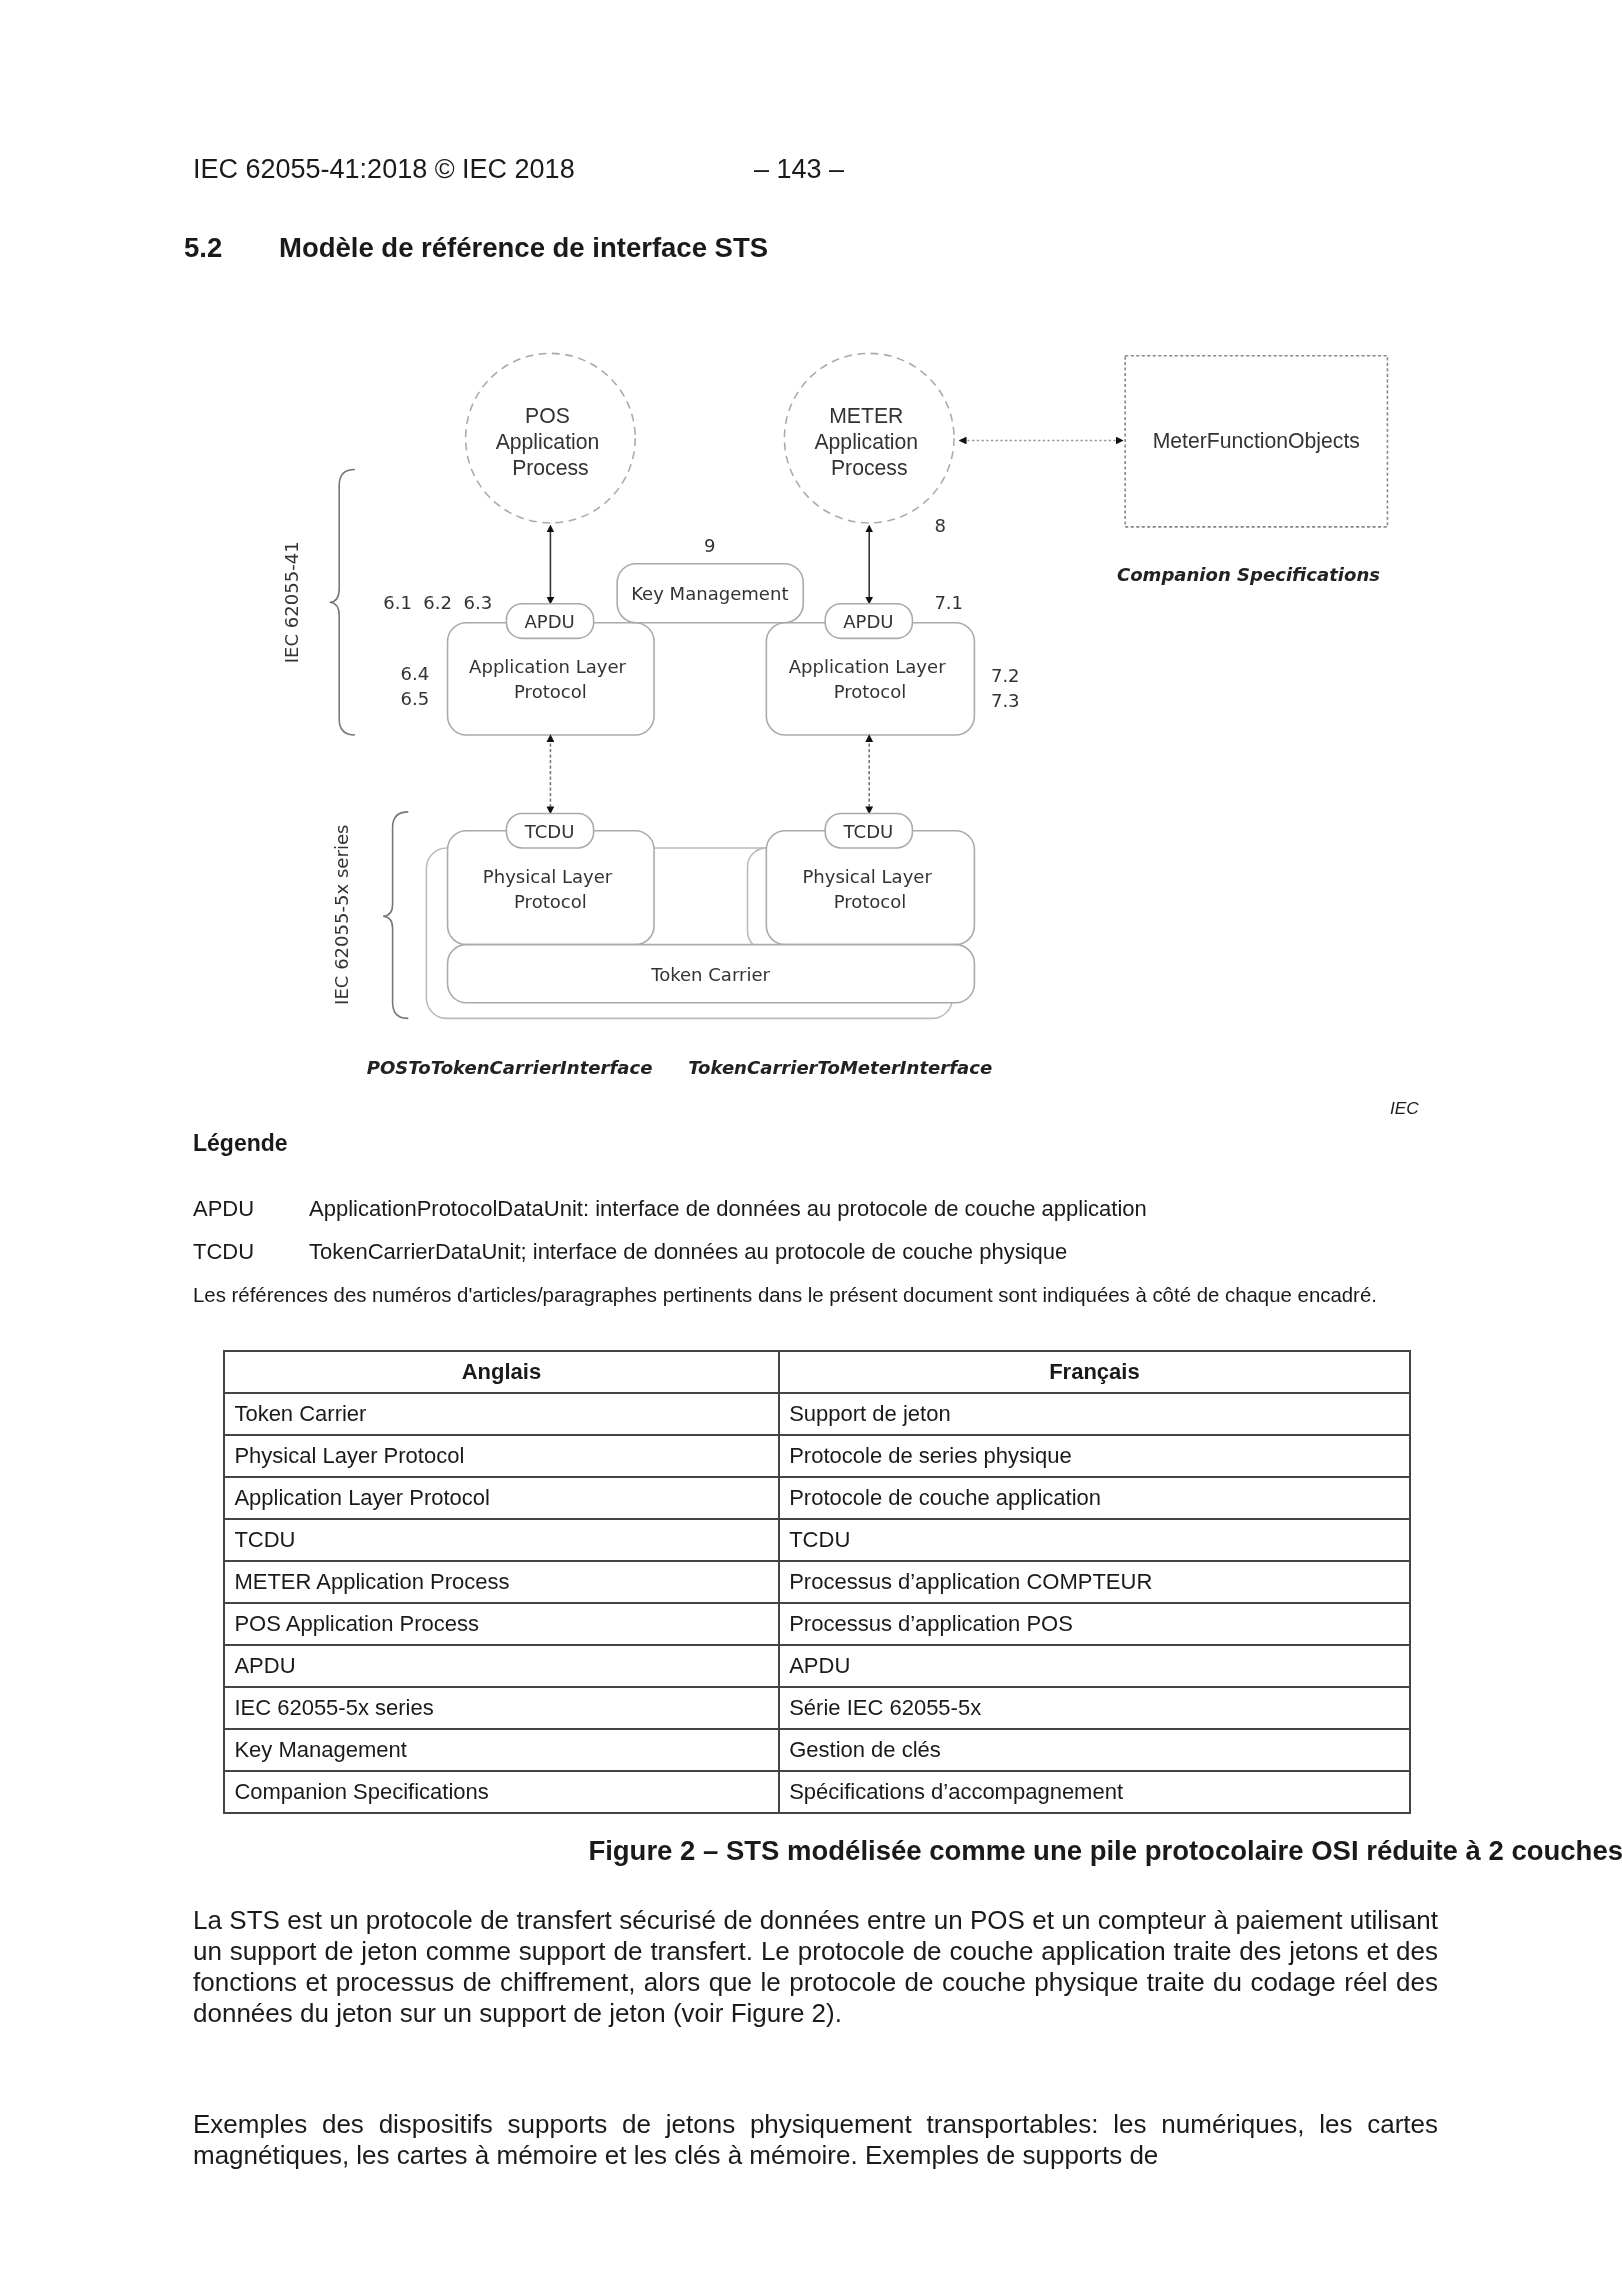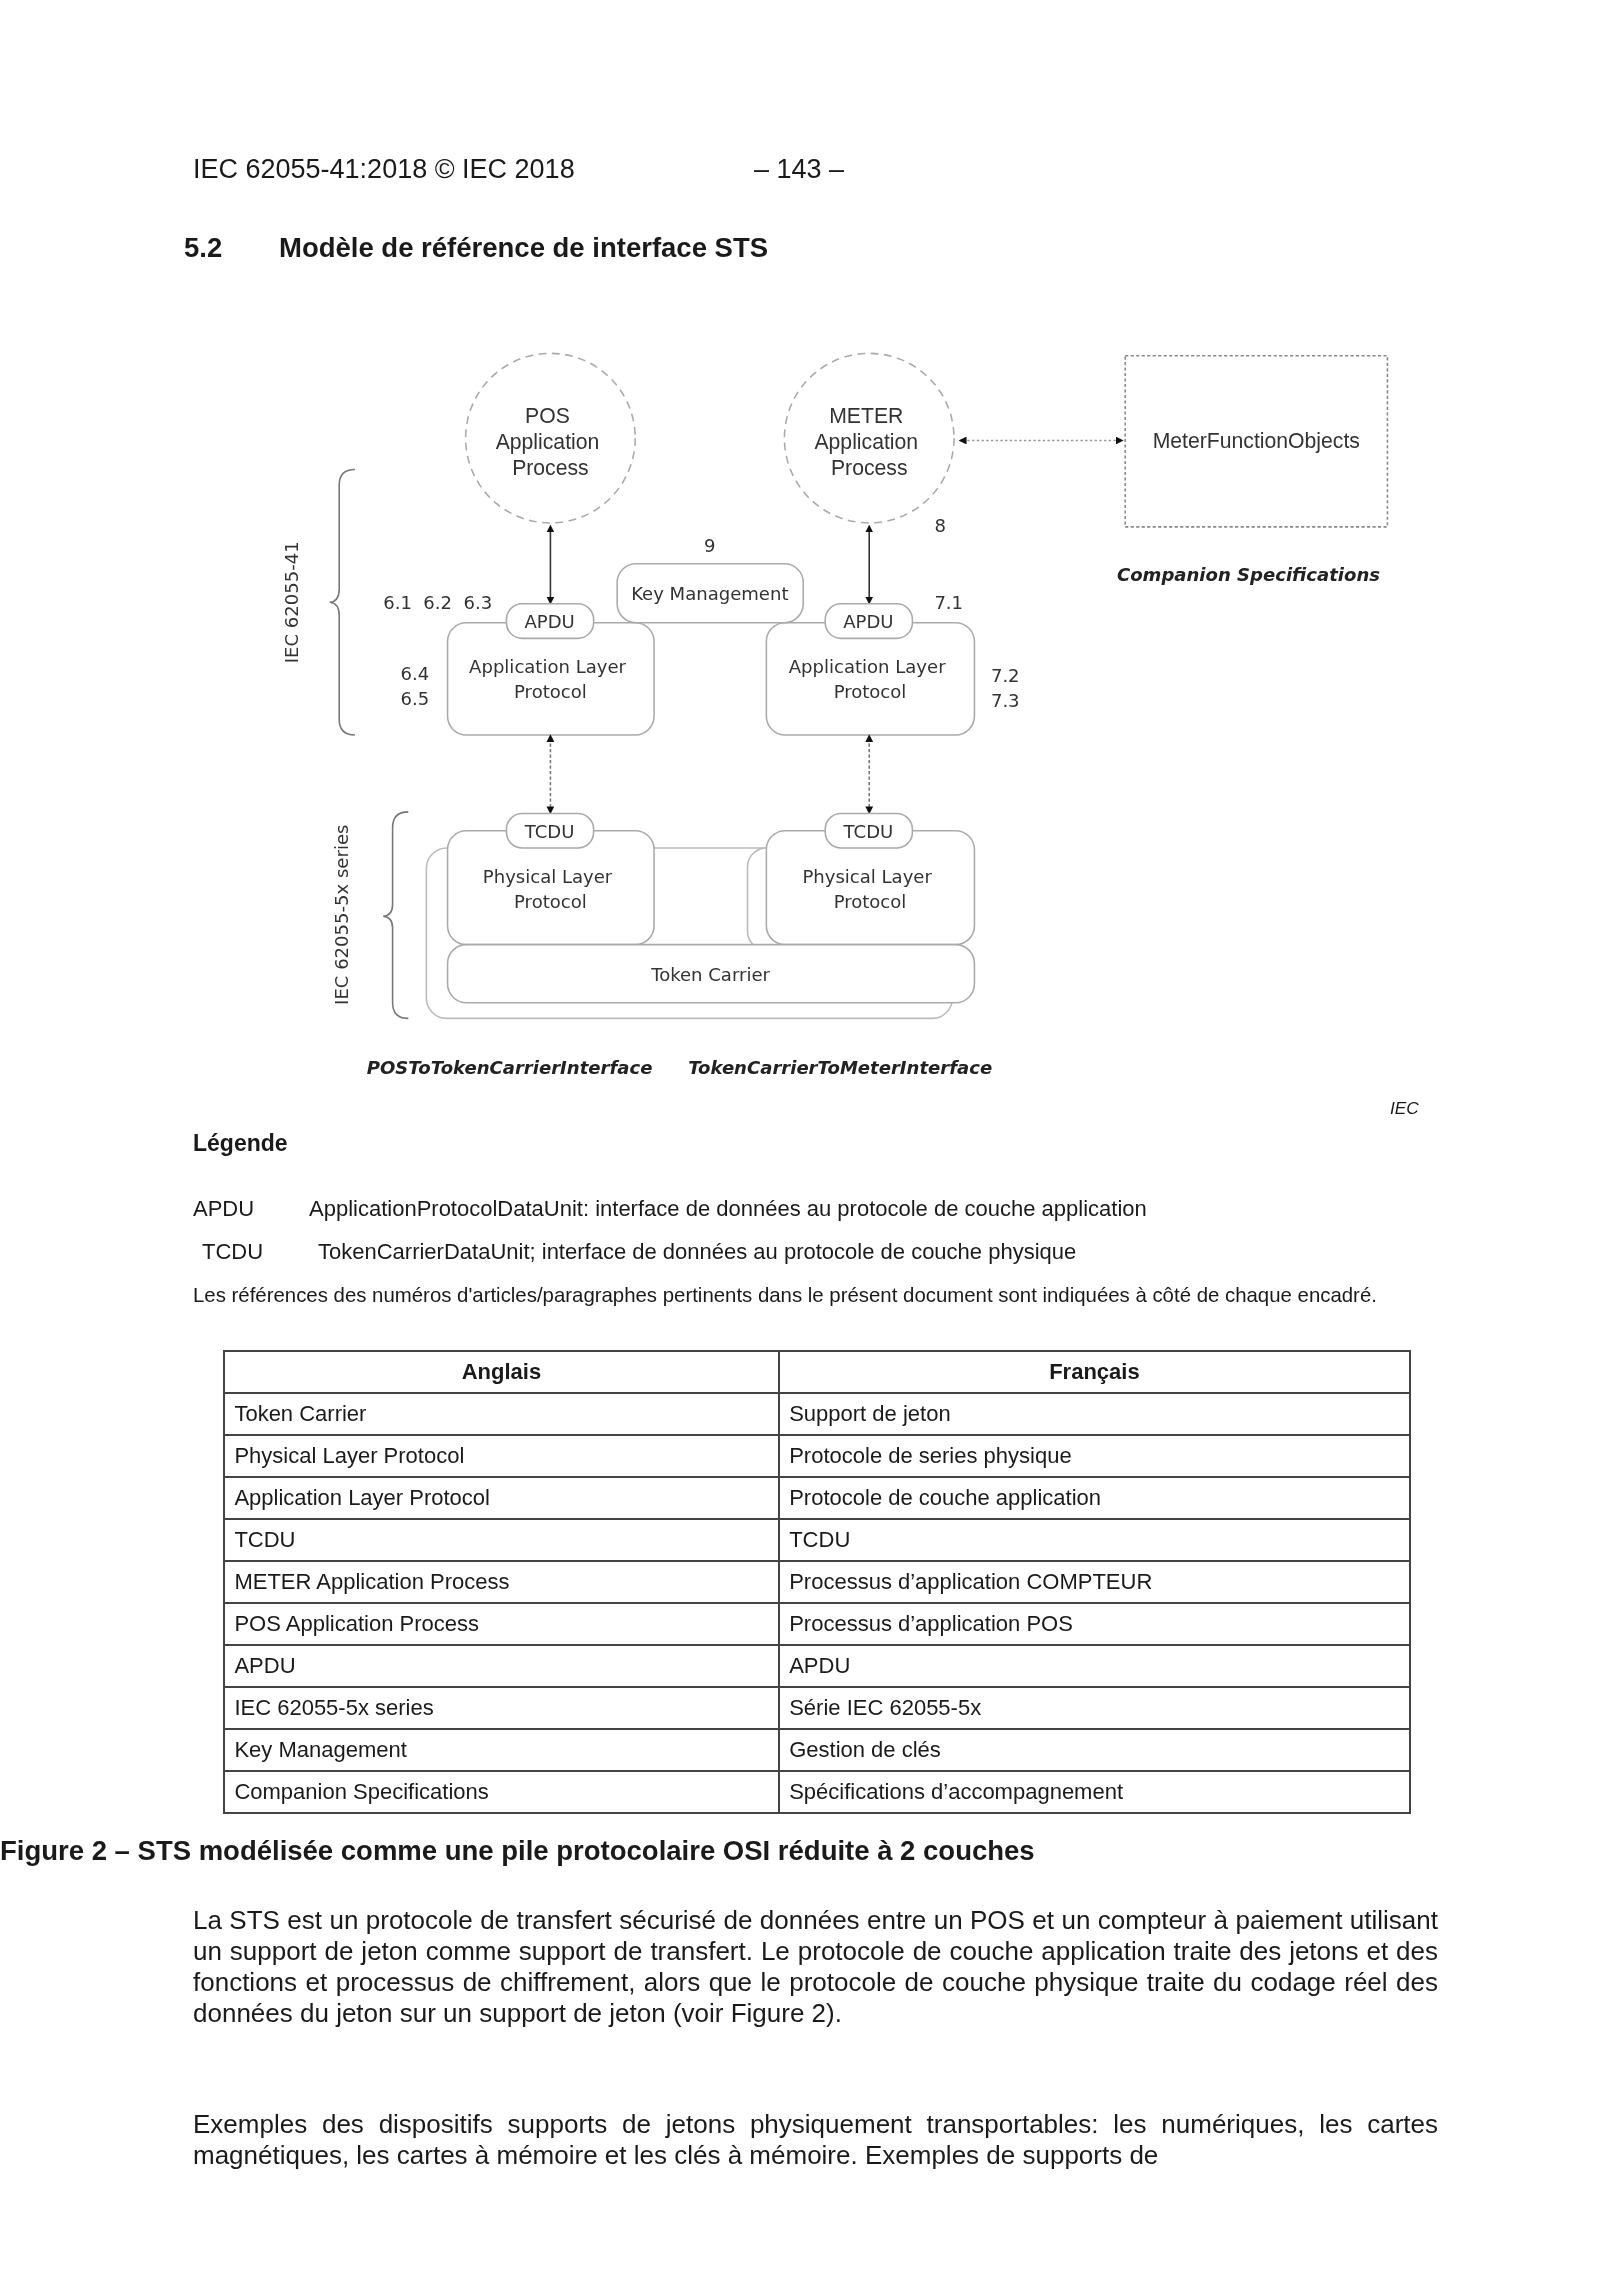--- a/index.html
+++ b/index.html
@@ -10,21 +10,21 @@
   svg#diagram { position: absolute; left: 0; top: 0; }
   .dtext { font-family: "DejaVu Sans", sans-serif; fill: #333; }
   .legend-title { left: 193px; top: 1130px; font-size: 23px; font-weight: bold; }
   .legend-row { left: 193px; font-size: 22px; white-space: nowrap; }
   .legend-row .abbr { display: inline-block; width: 116px; }
   .note { left: 193px; top: 1283px; width: 1245px; font-size: 20.4px; line-height: 25px; text-align: justify; }
   table.terms { position: absolute; left: 223px; top: 1350px; width: 1188px; border-collapse: collapse; font-size: 22px; padding-left: 6px; }
   table.terms th, table.terms td { border: 2px solid #444; height: 40px; padding: 0 9.4px; text-align: left; }
   table.terms th { text-align: center; font-weight: bold; }
   table.terms td:first-child, table.terms th:first-child { width: 534px; }
-  .caption { top: 1835px; left: 0; width: 1623px; text-align: left; font-size: 27.5px; font-weight: bold; }
+  .caption { top: 1835px; left: 0; width: 1623px; text-align: right; font-size: 27.5px; font-weight: bold; }
   .para { left: 193px; width: 1245px; font-size: 26px; line-height: 31px; text-align: justify; }
   .iec-mark { left: 1390px; top: 1098px; font-size: 17.3px; font-style: italic; }
 </style>
 </head>
 <body>
 
 <div class="abs hdr" style="left:193px;">IEC 62055-41:2018 © IEC 2018</div>
 <div class="abs hdr" style="left:754px;">– 143 –</div>
 
 <div class="abs sec" style="left:184px;">5.2</div>
@@ -120,21 +120,21 @@
   <text x="649" y="1368" text-anchor="middle" font-size="23" font-style="italic" font-weight="bold" fill="#222" style="font-family:'DejaVu Sans',sans-serif">POSToTokenCarrierInterface</text>
   <text x="1070" y="1368" text-anchor="middle" font-size="23" font-style="italic" font-weight="bold" fill="#222" style="font-family:'DejaVu Sans',sans-serif">TokenCarrierToMeterInterface</text>
 </svg>
 
 <div class="abs iec-mark">IEC</div>
 
 <div class="abs legend-title">Légende</div>
 <div class="abs legend-row" style="top:1196px;">
   <span class="abbr">APDU</span><span>ApplicationProtocolDataUnit: interface de données au protocole de couche application</span>
 </div>
-<div class="abs legend-row" style="top:1239px;margin-left:9px;">
+<div class="abs legend-row" style="top:1239px;">
   <span class="abbr">TCDU</span><span>TokenCarrierDataUnit; interface de données au protocole de couche physique</span>
 </div>
 <div class="abs note">Les références des numéros d'articles/paragraphes pertinents dans le présent document sont indiquées à côté de chaque encadré.</div>
 
 <table class="terms">
   <thead>
     <tr>
       <th>Anglais</th>
       <th>Français</th>
     </tr>

